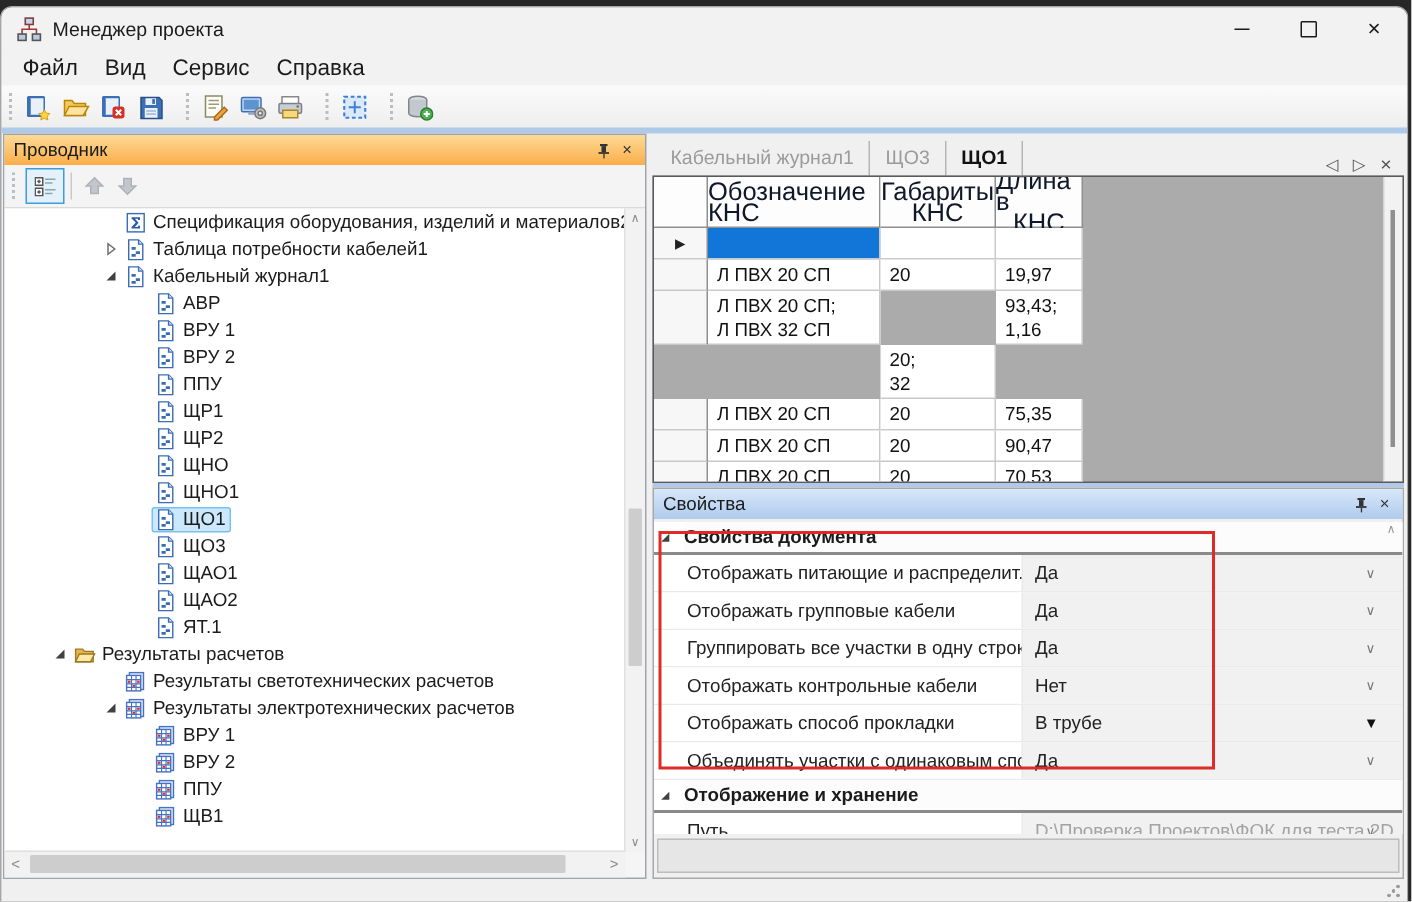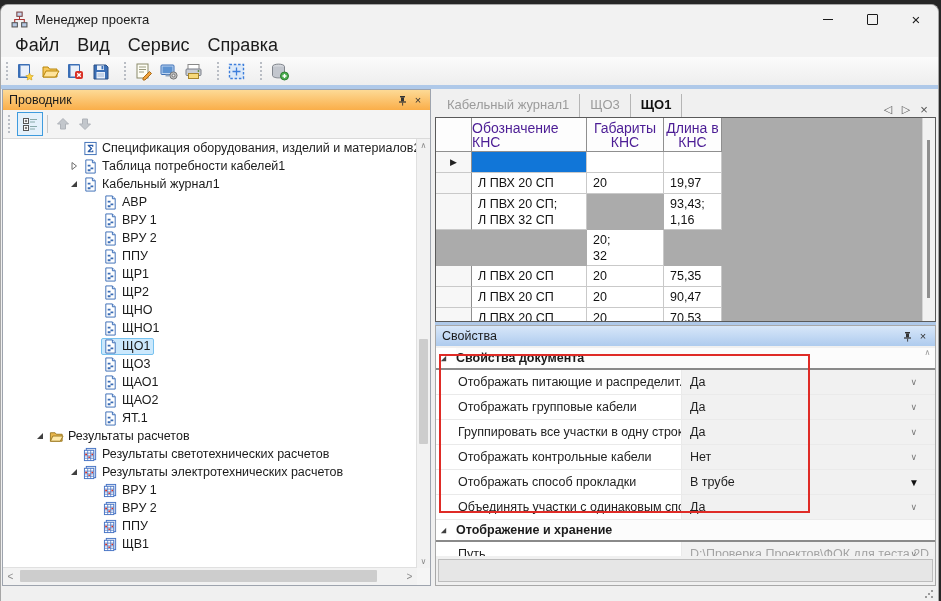--- a/index.html
+++ b/index.html
@@ -11,21 +11,21 @@
   .titlebar{position:absolute;top:0;left:0;right:0;height:28px;display:flex;align-items:center;background:#F2F2F2;}
   .app-icon{width:17px;height:17px;margin-left:10px;margin-right:7px;flex:0 0 auto;}
   .title-text{font-size:13px;color:#1b1b1b;}
   .win-controls{margin-left:auto;display:flex;height:100%;}
   .win-btn{width:44px;height:100%;display:flex;align-items:center;justify-content:center;color:#1b1b1b;font-size:13px;}
   .max-glyph{width:9px;height:9px;border:1px solid #1b1b1b;border-radius:1px;}
   .min-glyph{width:10px;border-top:1px solid #1b1b1b;}
 
   
   .menubar{position:absolute;top:28px;left:0;right:0;height:24px;display:flex;align-items:center;background:#F2F2F2;padding-left:5px;}
-  .menu-item{padding:2px 9px;font-size:18px;color:#1b1b1b;}
+  .menu-item{padding:2px 9px;font-size:15px;color:#1b1b1b;}
 
   
   .toolbar{position:absolute;top:52px;left:0;right:0;height:28px;background:linear-gradient(#FBFBFB,#EEEEEE);display:flex;align-items:center;}
   .tb-group{display:flex;align-items:center;height:100%;padding-right:6px;}
   .grip{width:5px;height:18px;margin:0 3px 0 4px;background:repeating-linear-gradient(180deg,#B9BDC4 0 2px,transparent 2px 4px);background-size:2px 100%;background-repeat:no-repeat;background-position:1px 0;}
   .tb-btn{width:25px;height:24px;display:flex;align-items:center;justify-content:center;background:transparent;border:none;padding:0;}
   .tb-btn svg{width:19px;height:19px;}
 
   .dockband{position:absolute;top:80px;left:0;right:0;height:4px;background:#AFC9E9;}
 
@@ -60,21 +60,21 @@
   .tabstrip{position:absolute;top:0;left:0;right:0;height:28px;display:flex;align-items:flex-end;}
   .tabs{display:flex;align-items:flex-end;padding-left:2px;}
   .tab{padding:3px 10px 5px 10px;font-size:13px;color:#9B9B9B;border-right:1px solid #B5B5B5;}
   .tab.active{color:#111;font-weight:bold;}
   .tab-nav{margin-left:auto;display:flex;align-items:center;padding-right:4px;gap:2px;}
   .tab-nav span{width:16px;height:16px;display:flex;align-items:center;justify-content:center;color:#555;font-size:11px;}
 
   .grid{position:absolute;top:28px;left:0;width:501px;height:205px;background:#ABABAB;border:1px solid #5A5A5A;box-sizing:border-box;overflow:hidden;}
   .grid-inner{position:absolute;top:0;left:0;width:322px;}
   .g-header{display:flex;height:34px;}
-  .g-hcell{box-sizing:border-box;background:#FDFDFD;border-right:1px solid #8F8F8F;border-bottom:1px solid #8F8F8F;display:flex;flex-direction:column;align-items:center;justify-content:center;font-size:14px;color:#4c1d95;line-height:14px;}
+  .g-hcell{box-sizing:border-box;background:#FDFDFD;border-right:1px solid #8F8F8F;border-bottom:1px solid #8F8F8F;display:flex;flex-direction:column;align-items:center;justify-content:center;font-size:17px;color:#0f172a;line-height:14px;}
   .g-row{display:flex;}
   .g-mcell{box-sizing:border-box;width:36px;background:#F7F7F7;border-right:1px solid #8F8F8F;border-bottom:1px solid #C9C9C9;display:flex;align-items:center;justify-content:center;color:#222;}
   .g-cell{box-sizing:border-box;background:#fff;border-right:1px solid #C9C9C9;border-bottom:1px solid #C9C9C9;font-size:12.5px;color:#111;padding:2px 0 12px 6px;line-height:16px;}
   .g-cell.selcell{background:#1176D8;}
   .grid .gscroll{position:absolute;top:0;right:0;width:12px;bottom:0;background:#F2F2F2;border-left:1px solid #D5D5D5;}
   .grid .gscroll .thumb{position:absolute;left:4px;width:3px;background:#8F8F8F;}
 
   .hsplitter{position:absolute;top:233px;left:0;right:0;height:3px;background:#AFC9E9;}
 
   

